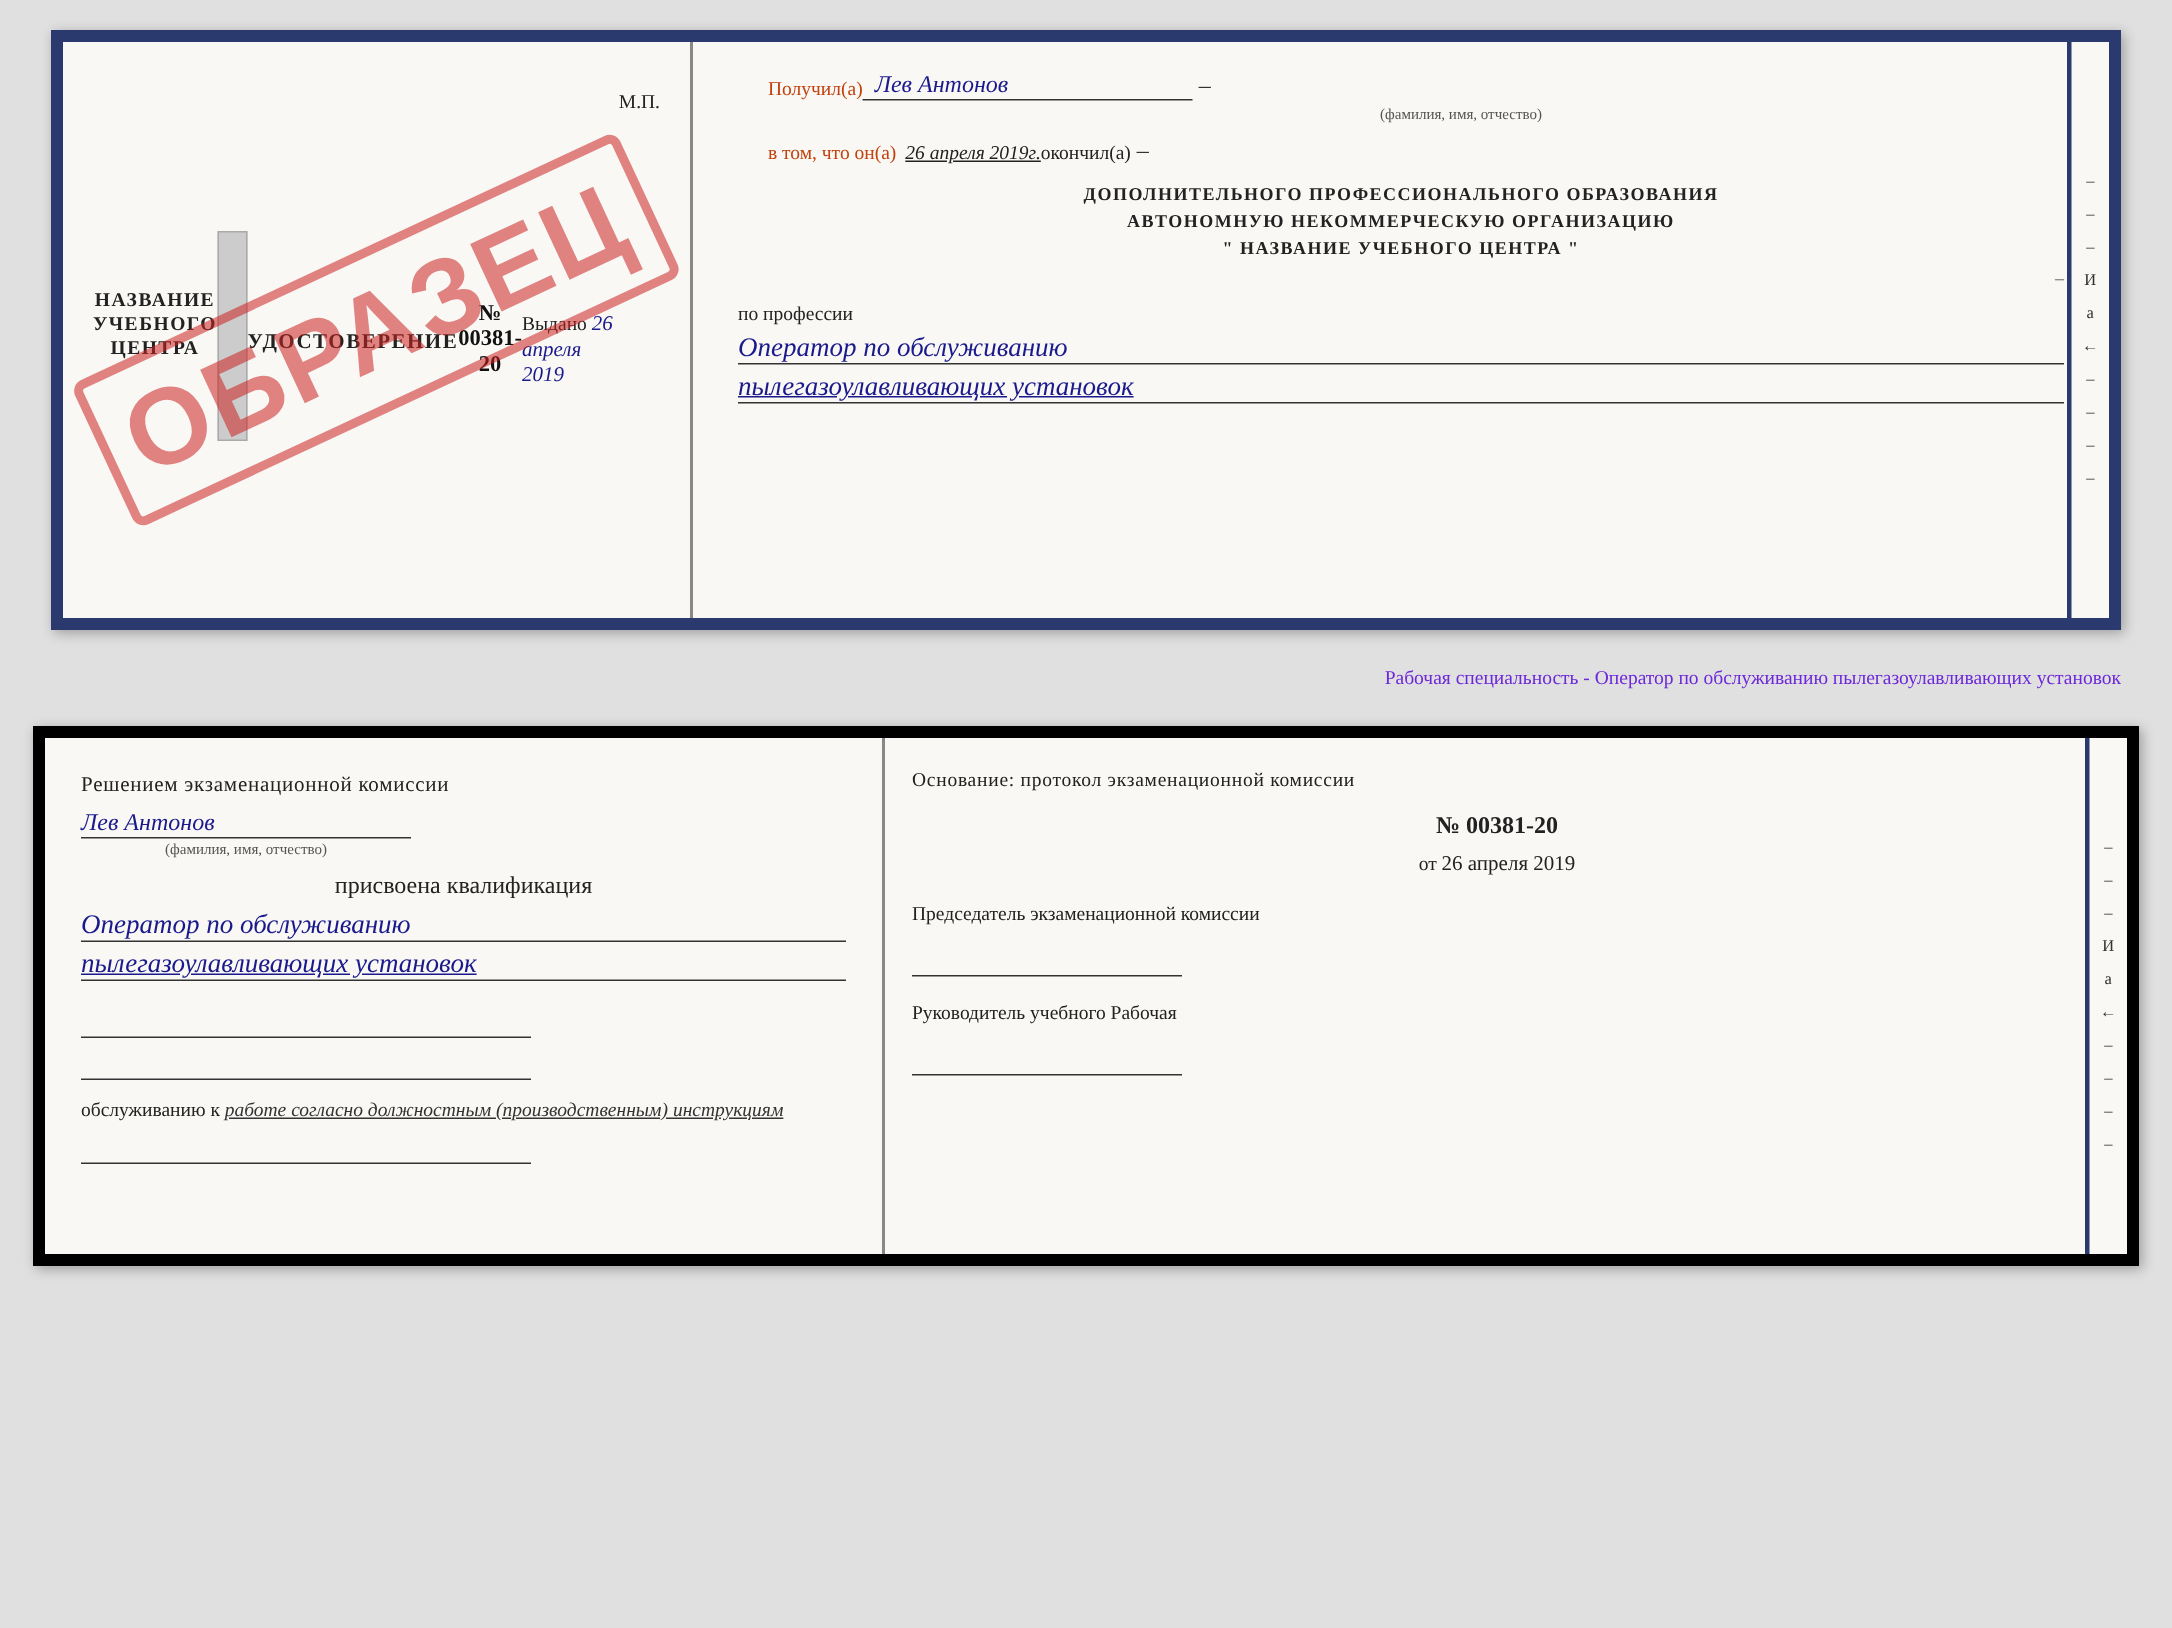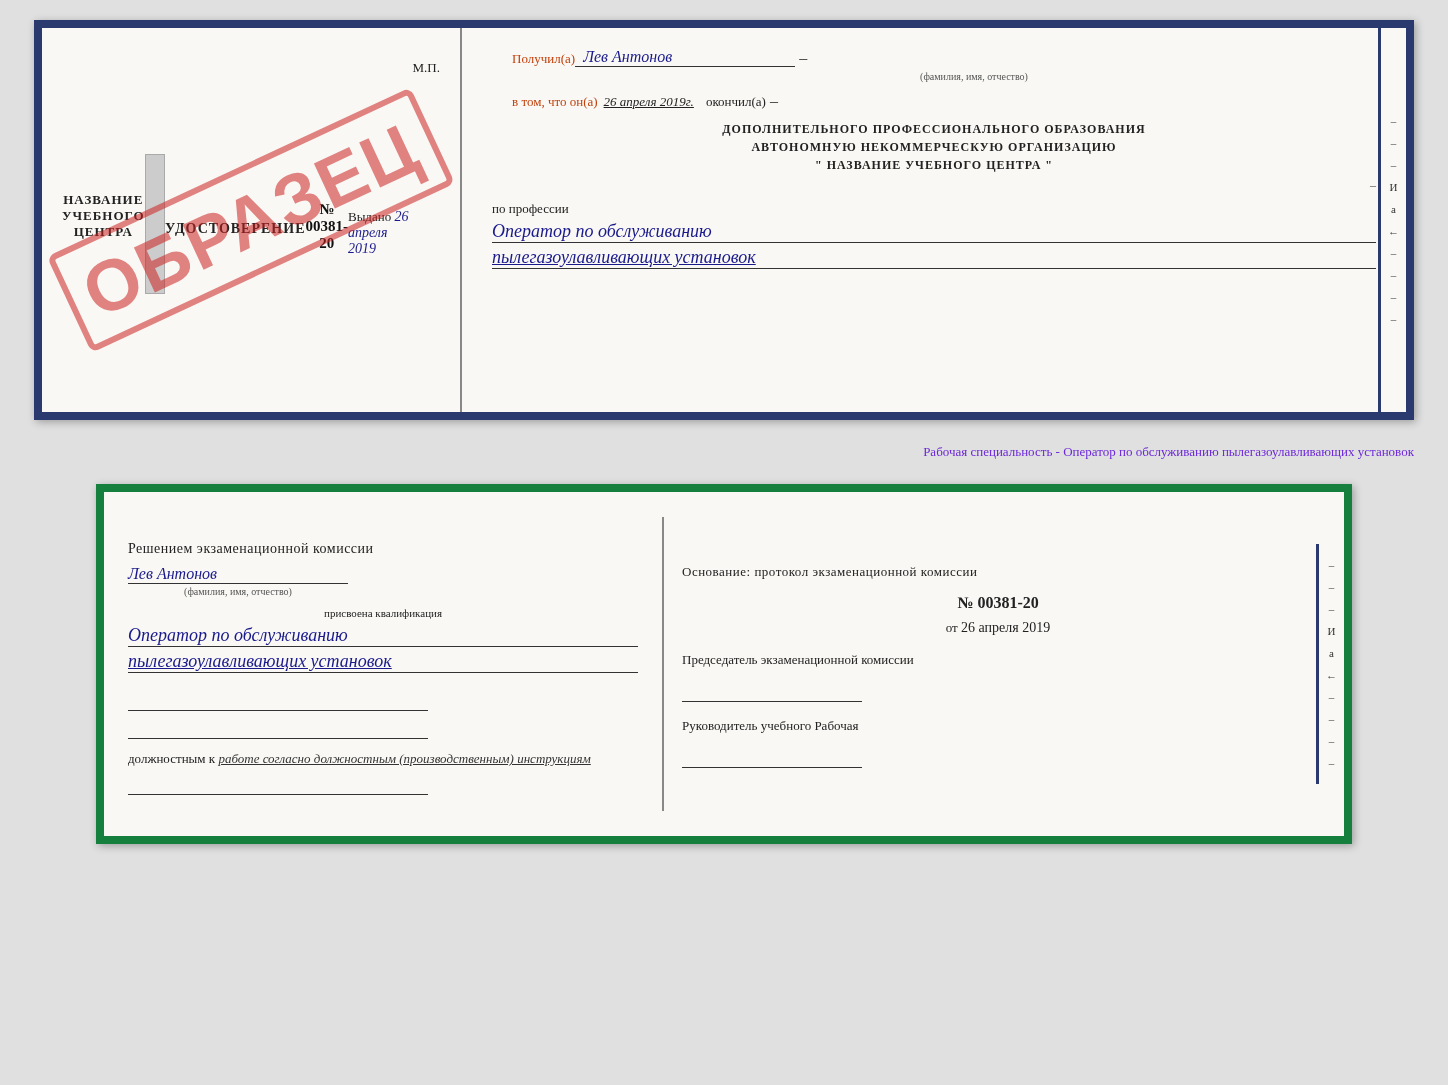--- a/index.html
+++ b/index.html
@@ -157,26 +157,25 @@
       font-size: 13px;
       color: #6d28d9;
       text-align: right;
       width: 1380px;
       padding: 6px 0 6px 8px;
     }
 
     
     .bottom-doc {
       background: #f9f8f4;
-      border: 8px solid #15803d;
+      border: 8px solid #000000;
       display: flex;
-      width: 1256px;
+      width: 1404px;
       min-height: 360px;
       box-shadow: 2px 2px 8px rgba(0,0,0,0.3);
-      align-items: center;
     }
 
     .bottom-left {
       width: 560px;
       min-width: 560px;
       border-right: 2px solid #888;
       padding: 24px 24px 16px 24px;
     }
 
     .italic-underline {
@@ -215,21 +214,21 @@
       <span class="field-value" style="min-width:220px;font-size:16px;color:#1a1a8c;font-style:italic;border-bottom:1px solid #333;padding:0 8px;">Лев Антонов</span>
       <span class="dash">–</span>
     </div>
     <div style="margin-left:80px;margin-bottom:10px;">
       <span class="field-hint">(фамилия, имя, отчество)</span>
     </div>
 
     <div style="display:flex;align-items:flex-end;margin-bottom:10px;">
       <span class="field-label" style="margin-right:6px;">в том, что он(а)</span>
       <span style="font-style:italic;text-decoration:underline;color:#222;font-size:13px;">26 апреля 2019г.</span>
-      <span style="margin-left:12px;font-size:13px;color:#222;">окончил(а)</span>
+      <span style="font-size:13px;color:#222;">окончил(а)</span>
       <span class="dash" style="margin-left:4px;">–</span>
     </div>
 
     <div class="block-title-center">
       <div>ДОПОЛНИТЕЛЬНОГО ПРОФЕССИОНАЛЬНОГО ОБРАЗОВАНИЯ</div>
       <div>АВТОНОМНУЮ НЕКОММЕРЧЕСКУЮ ОРГАНИЗАЦИЮ</div>
       <div>" НАЗВАНИЕ УЧЕБНОГО ЦЕНТРА "</div>
     </div>
 
     <div style="display:flex;justify-content:flex-end;gap:8px;margin-bottom:4px;">
@@ -264,34 +263,34 @@
 <div class="bottom-doc">
 
   <div class="bottom-left">
     <div style="font-size:14px;color:#222;margin-bottom:8px;letter-spacing:0.5px;">Решением экзаменационной комиссии</div>
 
     <div style="border-bottom:1px solid #333;width:220px;margin-bottom:2px;">
       <span style="font-size:16px;color:#1a1a8c;font-style:italic;">Лев Антонов</span>
     </div>
     <div style="font-size:10px;color:#555;text-align:center;width:220px;margin-bottom:10px;">(фамилия, имя, отчество)</div>
 
-    <div style="font-size:11px;color:#222;margin-bottom:6px;text-align:center;">присвоена квалификация</div>
+    <div style="font-size:16px;color:#222;margin-bottom:6px;text-align:center;">присвоена квалификация</div>
 
     <div style="border-bottom:1px solid #333;margin-bottom:4px;">
       <span class="normal-italic" style="font-size:18px;">Оператор по обслуживанию</span>
     </div>
     <div style="border-bottom:1px solid #333;margin-bottom:14px;">
       <span class="italic-underline" style="font-size:18px;">пылегазоулавливающих установок</span>
     </div>
 
     <div style="border-bottom:1px solid #333;width:300px;height:24px;margin-bottom:4px;"></div>
     <div style="border-bottom:1px solid #333;width:300px;height:24px;margin-bottom:12px;"></div>
 
     <div style="font-size:13px;color:#222;">
-      <span>должностным к</span>
+      <span>обслуживанию к</span>
       <span style="font-style:italic;text-decoration:underline;color:#333;">работе согласно должностным (производственным) инструкциям</span>
     </div>
     <div style="border-bottom:1px solid #333;width:300px;height:20px;margin-top:8px;"></div>
   </div>
 
   <div style="flex:1;padding:20px 30px 16px 18px;position:relative;">
     <div style="font-size:13px;color:#222;letter-spacing:0.5px;margin-bottom:14px;">Основание: протокол экзаменационной комиссии</div>
 
     <div style="text-align:center;font-size:16px;font-weight:bold;color:#222;margin-bottom:8px;">№ 00381-20</div>
 

